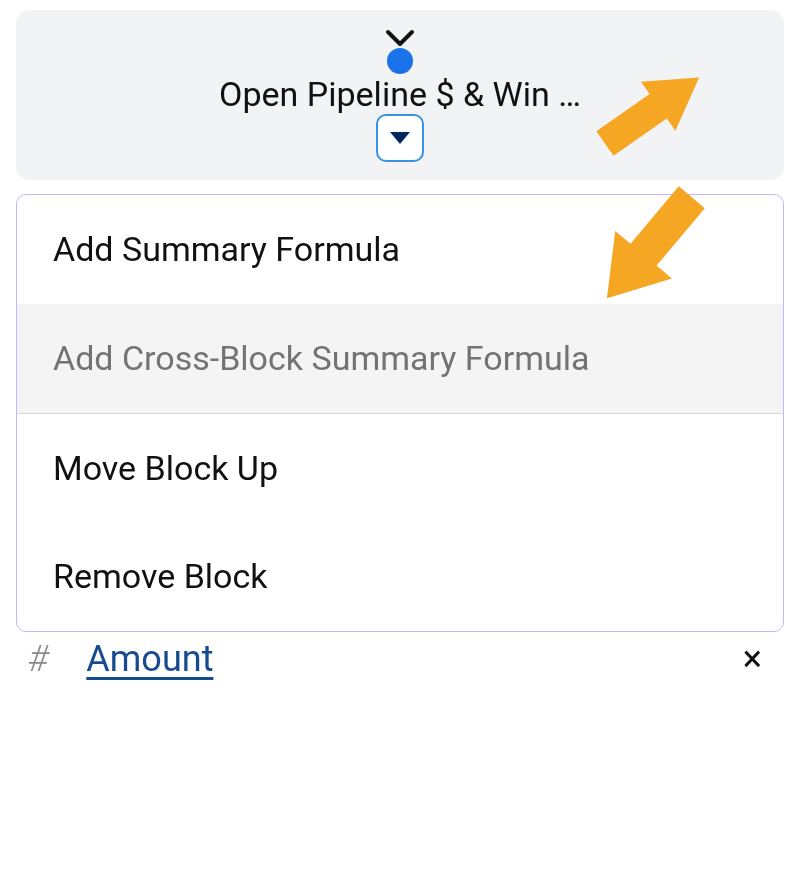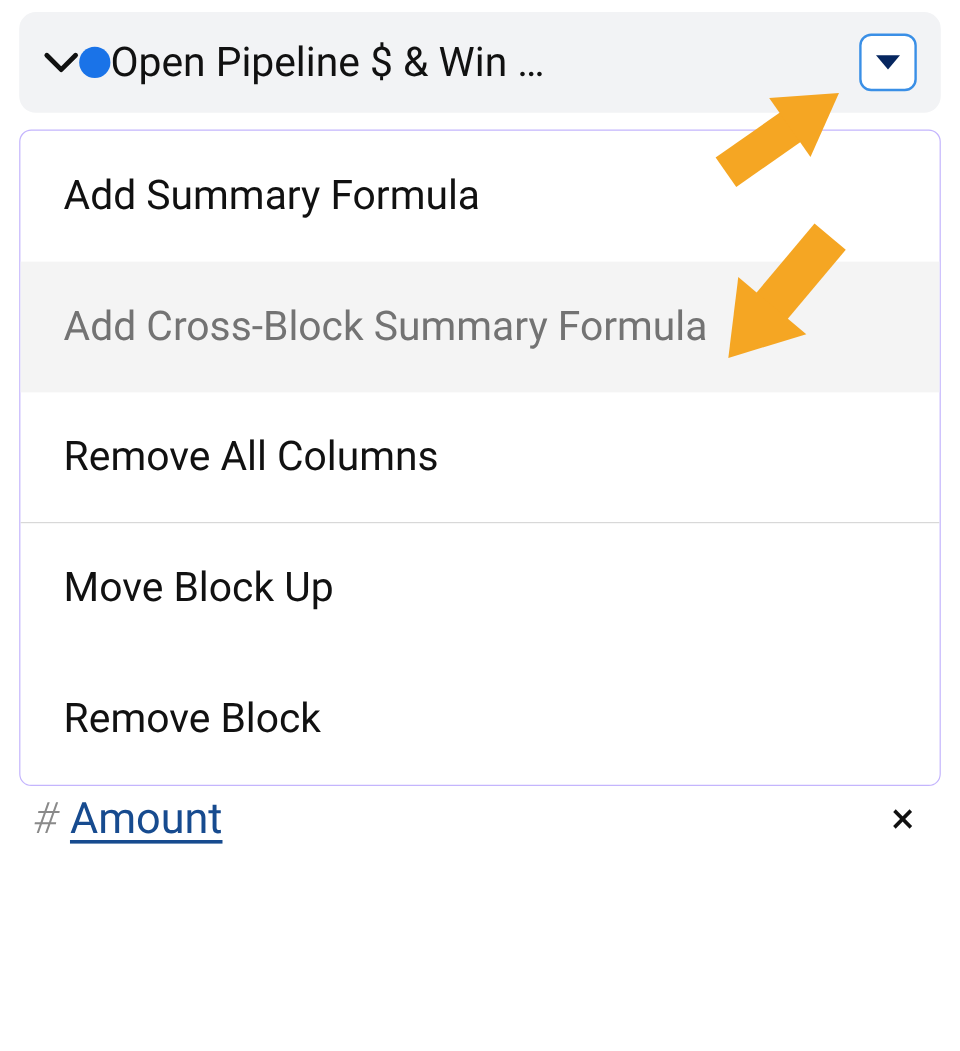--- a/index.html
+++ b/index.html
@@ -18,20 +18,21 @@
     }
 
     .block-header {
       background: #f2f3f5;
       border-radius: 14px;
       padding: 18px 20px;
       display: flex;
       align-items: center;
       margin: 0 6px 8px 6px;
       position: relative;
+      flex-direction: column;
     }
 
     .chevron-icon svg {
       display: block;
     }
 
     .status-dot {
       width: 26px;
       height: 26px;
       border-radius: 50%;
@@ -107,20 +108,21 @@
       font-size: 36px;
       font-style: italic;
       font-weight: 300;
     }
 
     .bottom-text {
       color: #174b8f;
       text-decoration: underline;
       text-underline-offset: 6px;
       flex: 1;
+      margin-left: 28px;
     }
 
     .close-x {
       margin-left: auto;
       font-size: 36px;
       color: #111;
       padding-right: 10px;
     }
 
     .arrow-annotation {
@@ -159,23 +161,20 @@
   </span>
 </div>
 
 <div class="dropdown-menu">
   <div class="menu-item">
     <span>Add Summary Formula</span>
   </div>
   <div class="menu-item highlighted">
     <span>Add Cross-Block Summary Formula</span>
   </div>
-  <div class="menu-item">
-    <span>Remove All Columns</span>
-  </div>
   <div class="menu-divider"></div>
   <div class="menu-item">
     <span>Move Block Up</span>
   </div>
   <div class="menu-item">
     <span>Remove Block</span>
   </div>
 </div>
 
 <div class="bottom-row">

